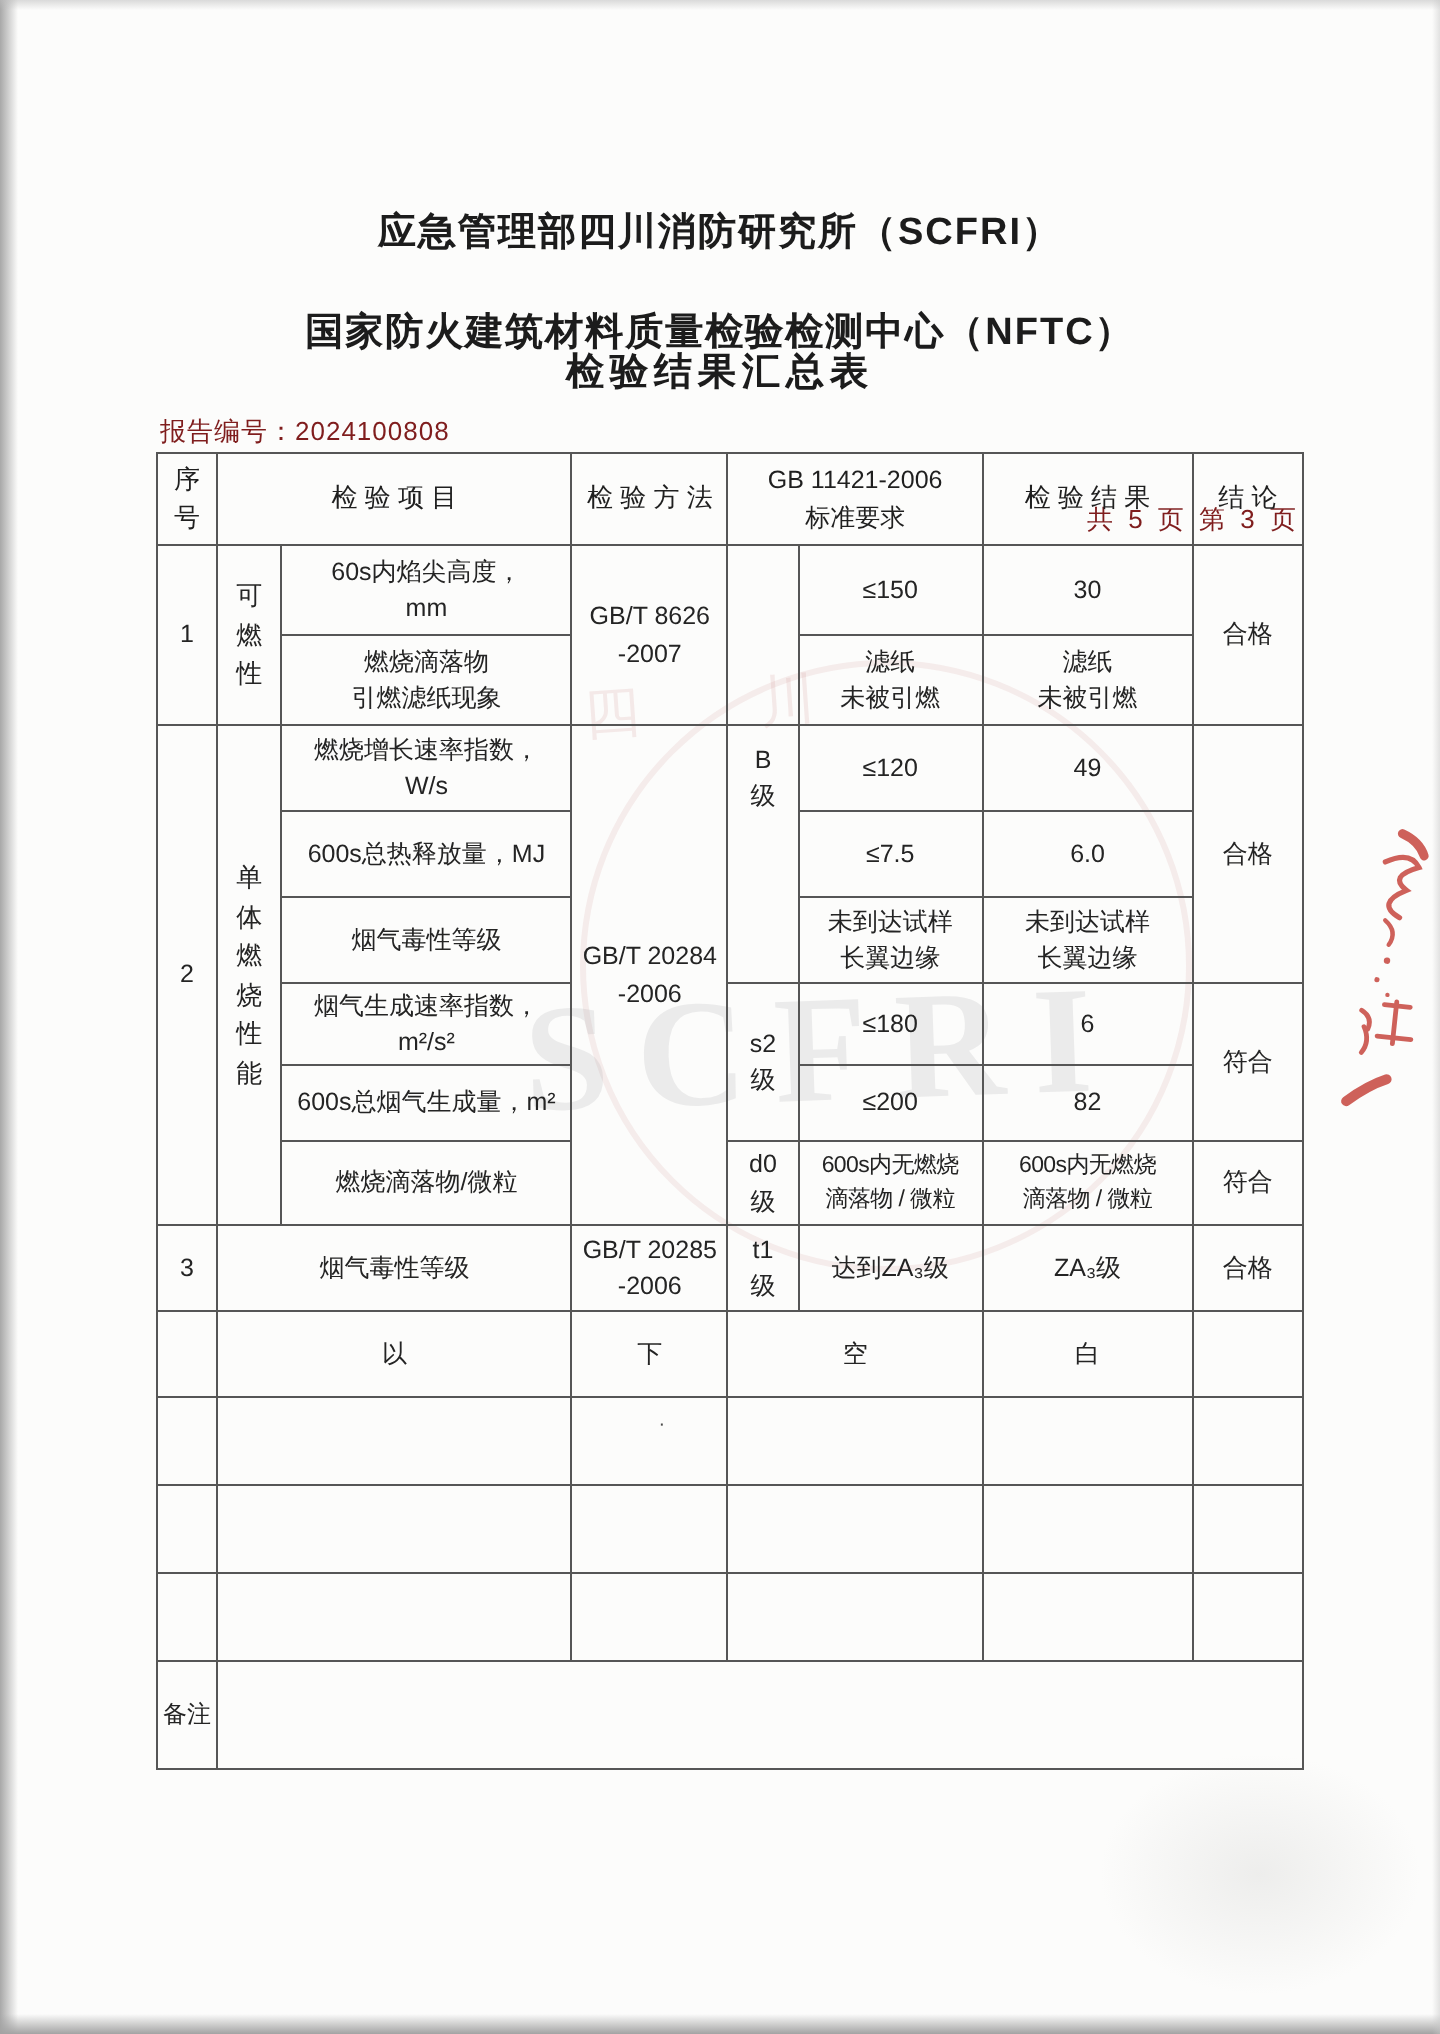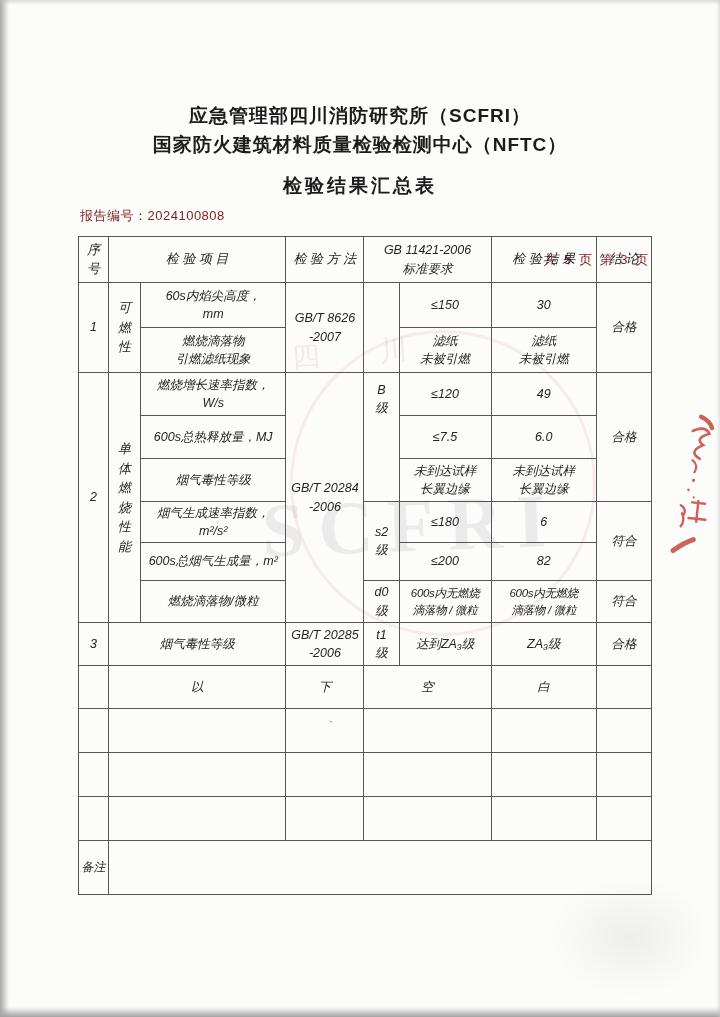--- a/index.html
+++ b/index.html
@@ -17,38 +17,38 @@
   .edge-top{position:absolute;left:0;right:0;top:0;height:5px;
     background:linear-gradient(to bottom,rgba(190,190,190,.55),rgba(230,230,230,0));}
   .edge-right{position:absolute;right:0;top:0;bottom:0;width:4px;
     background:linear-gradient(to left,rgba(200,200,200,.5),rgba(230,230,230,0));}
   .blotch{position:absolute;right:10px;bottom:20px;width:160px;height:120px;
     background:radial-gradient(closest-side,rgba(210,210,208,.35),rgba(255,255,255,0));}
 
   
   .title{position:absolute;left:0;width:720px;text-align:center;
     font-size:19px;font-weight:600;letter-spacing:1px;color:#1c1c1c;}
-  .t1{top:103px;} .t2{top:132px;} .t3{top:173px;letter-spacing:3px;}
+  .t1{top:103px;} .t2{top:153px;} .t3{top:173px;letter-spacing:3px;}
   .meta{position:absolute;top:207px;font-size:13px;color:#7f1d1d;}
   .meta-left{left:80px;letter-spacing:.5px;}
   .meta-right{right:70px;letter-spacing:2px;margin-top:44px;}
 
   
   .wm-circle{position:absolute;left:290px;top:330px;width:300px;height:300px;
     border:3px solid rgba(203,135,135,.13);border-radius:50%;}
   .wm-text{position:absolute;left:262px;top:482px;font-size:76px;font-weight:bold;
     font-family:"Liberation Serif","DejaVu Serif",serif;letter-spacing:14px;
     color:rgba(150,148,158,.16);transform:rotate(-2deg);white-space:nowrap;}
   .wm-seal-text{position:absolute;left:292px;top:334px;font-size:28px;
     letter-spacing:26px;color:rgba(205,135,135,.16);transform:rotate(-4deg);white-space:nowrap;}
 
   .stamp{position:absolute;left:660px;top:400px;}
 
   
-  .tbl-wrap{position:absolute;left:78px;top:236px;font-style:italic;}
+  .tbl-wrap{position:absolute;left:78px;top:226px;}
   table{border-collapse:collapse;table-layout:fixed;width:574px;}
   td{border:1px solid #565656;text-align:center;vertical-align:middle;
      padding:1px 2px;font-size:12.5px;line-height:1.45;white-space:pre-line;
      color:#242424;overflow:hidden;}
   td.hdr{font-size:13px;color:#1f1f1f;}
   td.small{font-size:11.5px;letter-spacing:-.3px;}
   td.grade-top{vertical-align:top;padding-top:8px;}
   .vtext{width:14px;margin:4px auto;word-break:break-all;line-height:1.5;
     font-size:13px;white-space:normal;}
   .dot{display:inline-block;transform:translate(6px,-9px);font-size:10px;color:#4a4a4a;}

